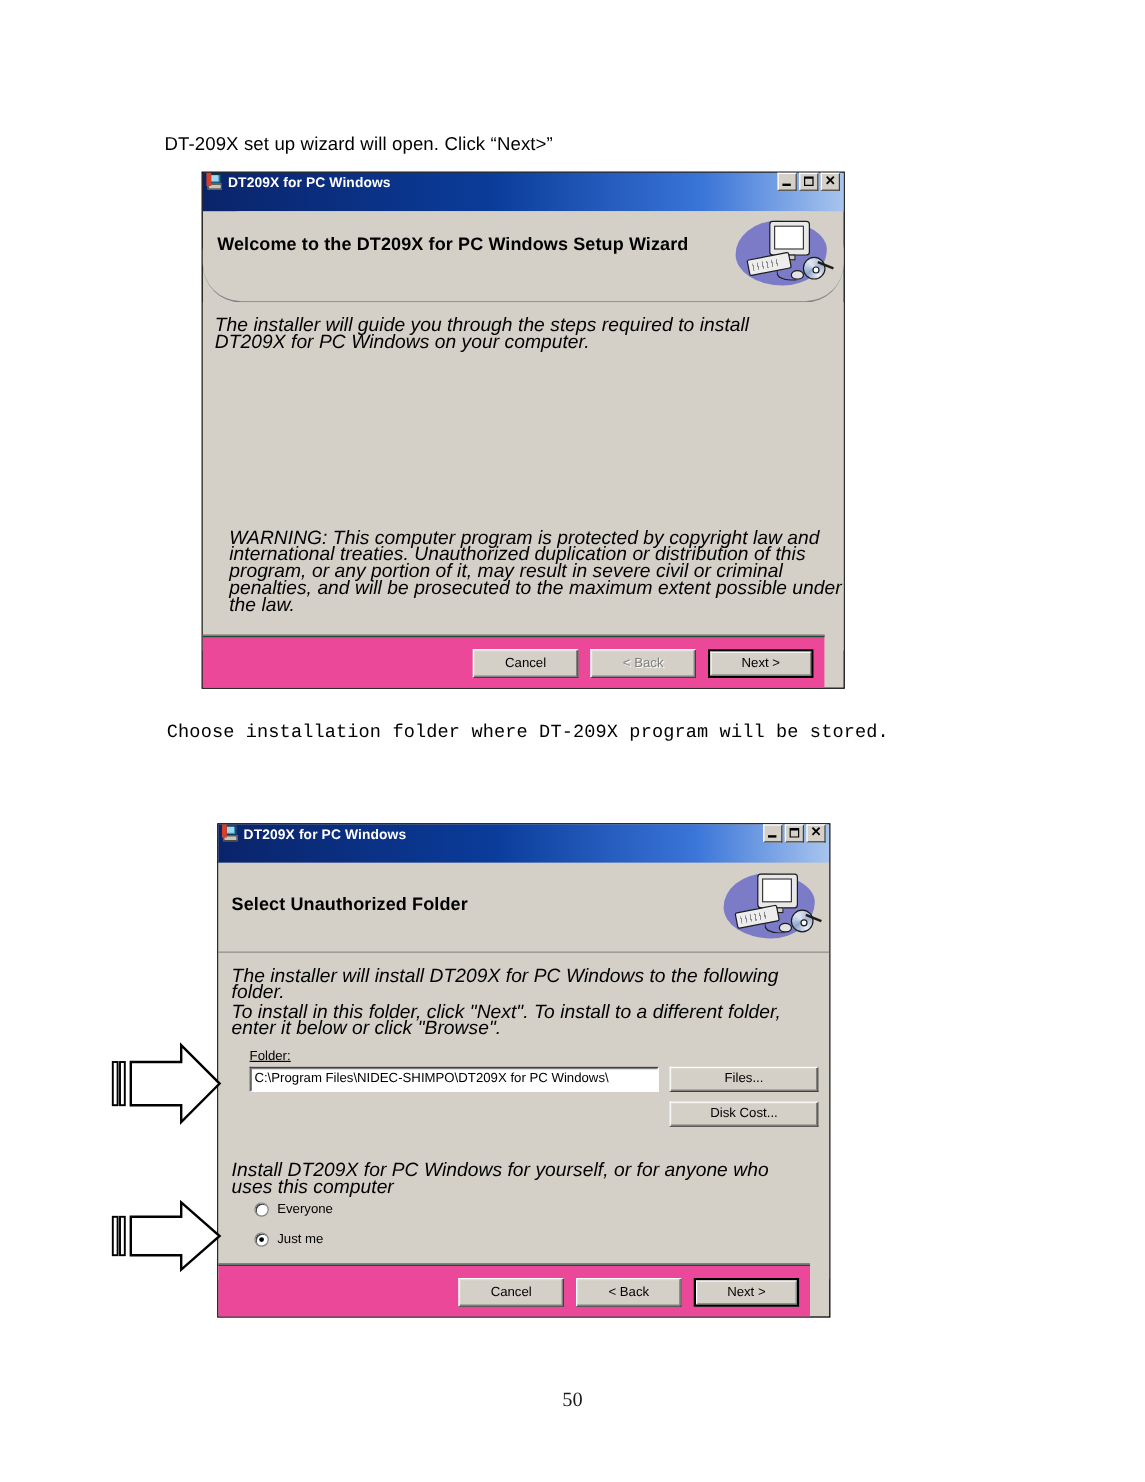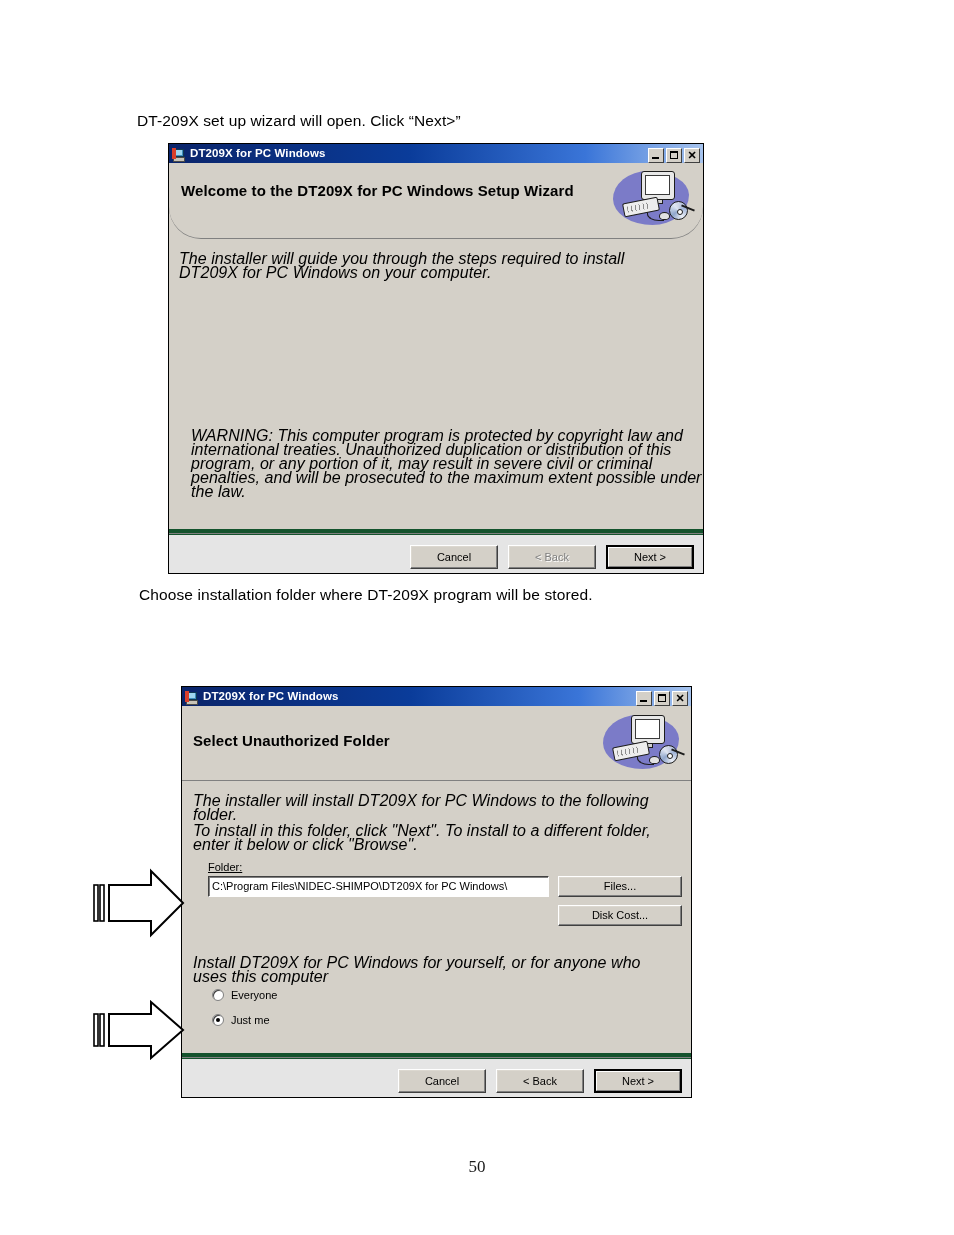--- a/index.html
+++ b/index.html
@@ -18,21 +18,21 @@
   
   .doc-line {
     position: absolute;
     font-family: "Liberation Sans", sans-serif;
     font-size: 15.5px;
     color: #000000;
     white-space: nowrap;
     letter-spacing: 0.1px;
   }
   #intro-line-1 { left: 137px; top: 112px; }
-  #intro-line-2 { left: 139px; top: 586px; }
+  #intro-line-2 { left: 139px; top: 601px; font-family: Liberation Mono, monospace; }
 
   .page-number {
     position: absolute;
     left: 0; right: 0;
     top: 1157px;
     text-align: center;
     font-family: "Liberation Serif", serif;
     font-size: 17px;
     color: #1a1a1a;
   }
@@ -42,23 +42,23 @@
     position: absolute;
     background: #d4d0c8;
     border: 1px solid #000000;
     box-sizing: border-box;
     font-family: "Liberation Sans", sans-serif;
   }
   #dialog-welcome { left: 168px; top: 143px; width: 536px; height: 431px; }
   #dialog-folder  { left: 181px; top: 686px; width: 511px; height: 412px; }
 
   .titlebar {
-    height: 19px;
+    height: 32px;
     display: flex;
-    align-items: flex-end;
+    align-items: flex-start;
     padding: 0 2px 0 3px;
     background: linear-gradient(to right, #0a246a 0%, #0a3c9a 45%, #3a75d8 78%, #a7c4ee 100%);
     box-sizing: border-box;
   }
   .titlebar-icon {
     width: 15px;
     height: 15px;
     flex: 0 0 15px;
     position: relative;
     margin-right: 3px;
@@ -267,24 +267,24 @@
     font-size: 16px;
     line-height: 14px;
     letter-spacing: 0.05px;
     font-style: italic;
   }
 
   
   .footer {
     position: absolute;
     left: 0;
-    right: 0;
+    right: 16px;
     bottom: 0;
-    background: #e5e5e5;
-    border-top: 6px solid #14532d;
+    background: #ec4899;
+    border-top: 2px solid #14532d;
     box-sizing: border-box;
   }
   .footer::before {
     content: "";
     position: absolute;
     left: 0; right: 0; top: -2px;
     height: 1px;
     background: #808080;
   }
   .btn-row {

